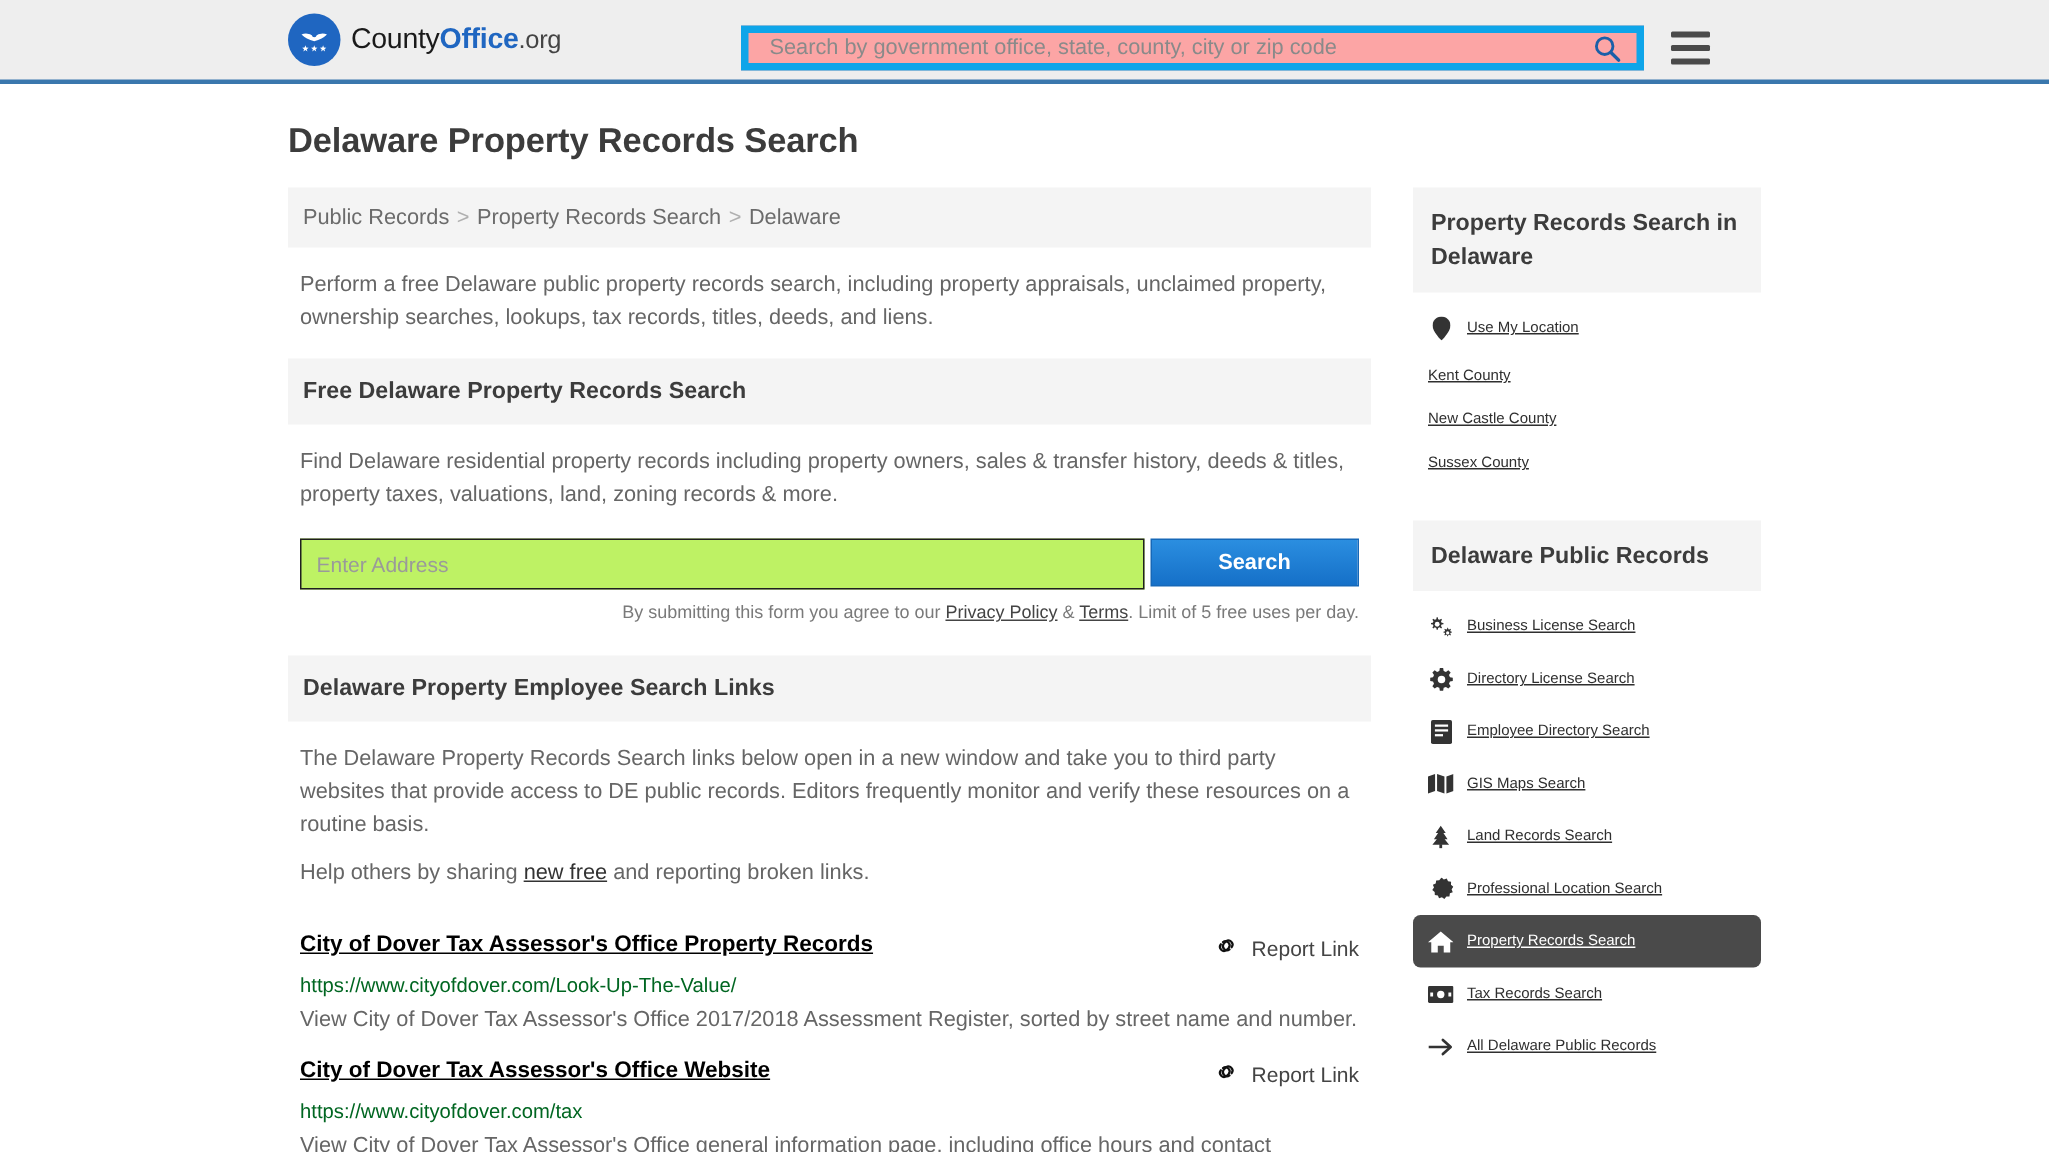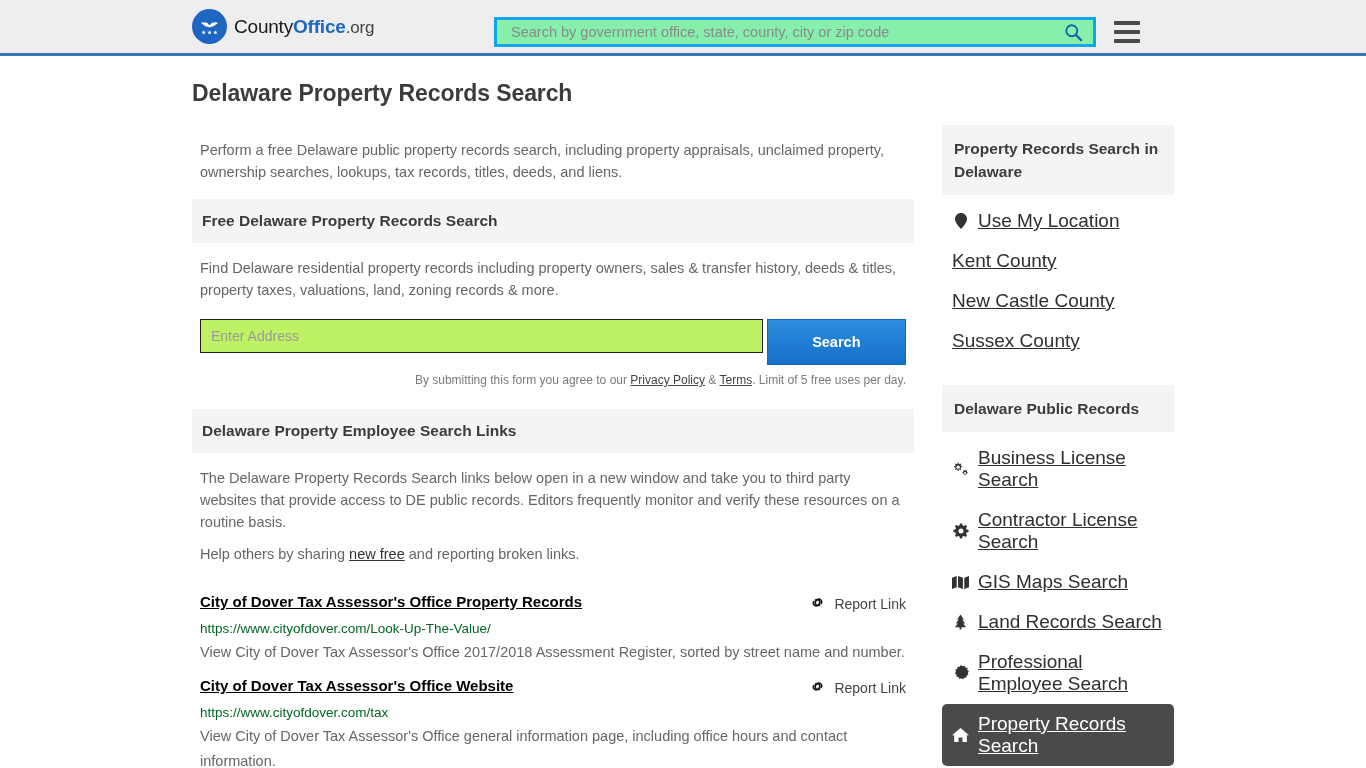--- a/index.html
+++ b/index.html
@@ -52,22 +52,22 @@
     left: 494px;
     top: 17px;
     width: 646px;
     height: 30px;
     display: flex;
     align-items: center;
   }
   .hdr-search {
     flex: 1;
     height: 30px;
-    background: #86efac;
-    border: 3px solid #0ea5e9;
+    background: #fca5a5;
+    border: 5px solid #0ea5e9;
     display: flex;
     align-items: center;
     padding: 0 8px 0 12px;
   }
   .hdr-search input {
     flex: 1;
     border: none;
     outline: none;
     font-family: "Liberation Sans", sans-serif;
     font-size: 14.5px;
@@ -148,21 +148,21 @@
     padding: 0 10px;
     font-family: "Liberation Sans", sans-serif;
     font-size: 14px;
     color: #333;
     outline: none;
     background: #bef264;
   }
   .addr-input::placeholder { color: #9a9a9a; }
   .submit-btn {
     width: 142px;
-    height: 46px;
+    height: 32px;
     margin-left: 4px;
     border: 1px solid #1668b8;
     background: linear-gradient(#2b8ee0, #1570c8);
     color: #ffffff;
     font-family: "Liberation Sans", sans-serif;
     font-size: 14.5px;
     font-weight: bold;
     cursor: pointer;
   }
   .legal {
@@ -230,21 +230,21 @@
     border-radius: 5px;
     cursor: pointer;
   }
   .side-item .ico {
     width: 17px; height: 17px;
     display: flex; align-items: center; justify-content: center;
     flex: none;
     color: #333333;
   }
   .side-item .lbl {
-    font-size: 19px;
+    font-size: 10px;
     color: #2f2f2f;
     text-decoration: underline;
   }
   .side-item.active {
     background: #4a4a4a;
   }
   .side-item.active .lbl { color: #ffffff; }
   .side-item.active .ico { color: #ffffff; }
   .side-item.plain { padding-left: 10px; align-items: center; }
   .side-gap { height: 14px; }
@@ -284,20 +284,23 @@
   </div>
 </div>
 
 <div class="page">
   <h1 class="page-title">Delaware Property Records Search</h1>
 
   <div class="cols">
 
     <div class="col-main">
 
+      <div class="bar breadcrumb">
+        <a>Public Records</a><span class="sep">&gt;</span><a>Property Records Search</a><span class="sep">&gt;</span><a>Delaware</a>
+      </div>
 
       <div class="body-text">
         <p>Perform a free Delaware public property records search, including property appraisals, unclaimed property, ownership searches, lookups, tax records, titles, deeds, and liens.</p>
       </div>
 
       <div class="bar head">Free Delaware Property Records Search</div>
 
       <div class="body-text tight">
         <p>Find Delaware residential property records including property owners, sales &amp; transfer history, deeds &amp; titles, property taxes, valuations, land, zoning records &amp; more.</p>
       </div>
@@ -396,23 +399,34 @@
           <span class="lbl">Business License Search</span>
         </div>
 
         <div class="side-item">
           <span class="ico">
             <svg width="16" height="16" viewBox="0 0 16 16" fill="currentColor">
               <path d="M6.9 0.4 h2.2 l.35 1.9 1.5.63 1.6-1.1 1.55 1.55 -1.1 1.6 .63 1.5 1.9.35 v2.2 l-1.9.35 -.63 1.5 1.1 1.6 -1.55 1.55 -1.6-1.1 -1.5.63 -.35 1.9 h-2.2 l-.35-1.9 -1.5-.63 -1.6 1.1 -1.55-1.55 1.1-1.6 -.63-1.5 -1.9-.35 v-2.2 l1.9-.35 .63-1.5 -1.1-1.6 1.55-1.55 1.6 1.1 1.5-.63z"></path>
               <circle cx="8" cy="8" r="2.5" fill="#ffffff"></circle>
             </svg>
           </span>
-          <span class="lbl">Contractor License Search</span>
-        </div>
-
+          <span class="lbl">Directory License Search</span>
+        </div>
+
+        <div class="side-item">
+          <span class="ico">
+            <svg width="14" height="16" viewBox="0 0 14 16" fill="currentColor">
+              <rect x="0" y="0" width="14" height="16" rx="1.2"></rect>
+              <rect x="2.6" y="3" width="8.8" height="1.5" fill="#ffffff"></rect>
+              <rect x="2.6" y="6.2" width="8.8" height="1.5" fill="#ffffff"></rect>
+              <rect x="2.6" y="9.4" width="5.4" height="1.5" fill="#ffffff"></rect>
+            </svg>
+          </span>
+          <span class="lbl">Employee Directory Search</span>
+        </div>
 
         <div class="side-item">
           <span class="ico">
             <svg width="17" height="15" viewBox="0 0 18 15" fill="currentColor">
               <path d="M0 2.4 L5 0.6 V12.6 L0 14.4 Z"></path>
               <path d="M6.4 0.6 L11.6 2.4 V14.4 L6.4 12.6 Z"></path>
               <path d="M13 2.4 L18 0.6 V12.6 L13 14.4 Z"></path>
             </svg>
           </span>
           <span class="lbl">GIS Maps Search</span>
@@ -427,21 +441,21 @@
           </span>
           <span class="lbl">Land Records Search</span>
         </div>
 
         <div class="side-item">
           <span class="ico">
             <svg width="16" height="16" viewBox="0 0 16 16" fill="currentColor">
               <path d="M8 0 l1.55 1.35 1.95-.65 .85 1.85 2.05.3 -.1 2.05 1.6 1.3 -1.15 1.7 .75 1.9 -1.9.75 -.3 2.05 -2.05.1 -1.3 1.6 -1.7-1.15 -1.9.75 -.75-1.9 -2.05-.3 -.1-2.05 -1.6-1.3 1.15-1.7 -.75-1.9 1.9-.75 .3-2.05 2.05-.1z"></path>
             </svg>
           </span>
-          <span class="lbl">Professional Employee Search</span>
+          <span class="lbl">Professional Location Search</span>
         </div>
 
         <div class="side-item active">
           <span class="ico">
             <svg width="18" height="16" viewBox="0 0 18 16" fill="currentColor">
               <path d="M9 0.6 L0 8.2 h2.3 V15.4 H6.9 V10.7 h4.2 V15.4 H15.7 V8.2 H18 Z"></path>
             </svg>
           </span>
           <span class="lbl">Property Records Search</span>
         </div>

